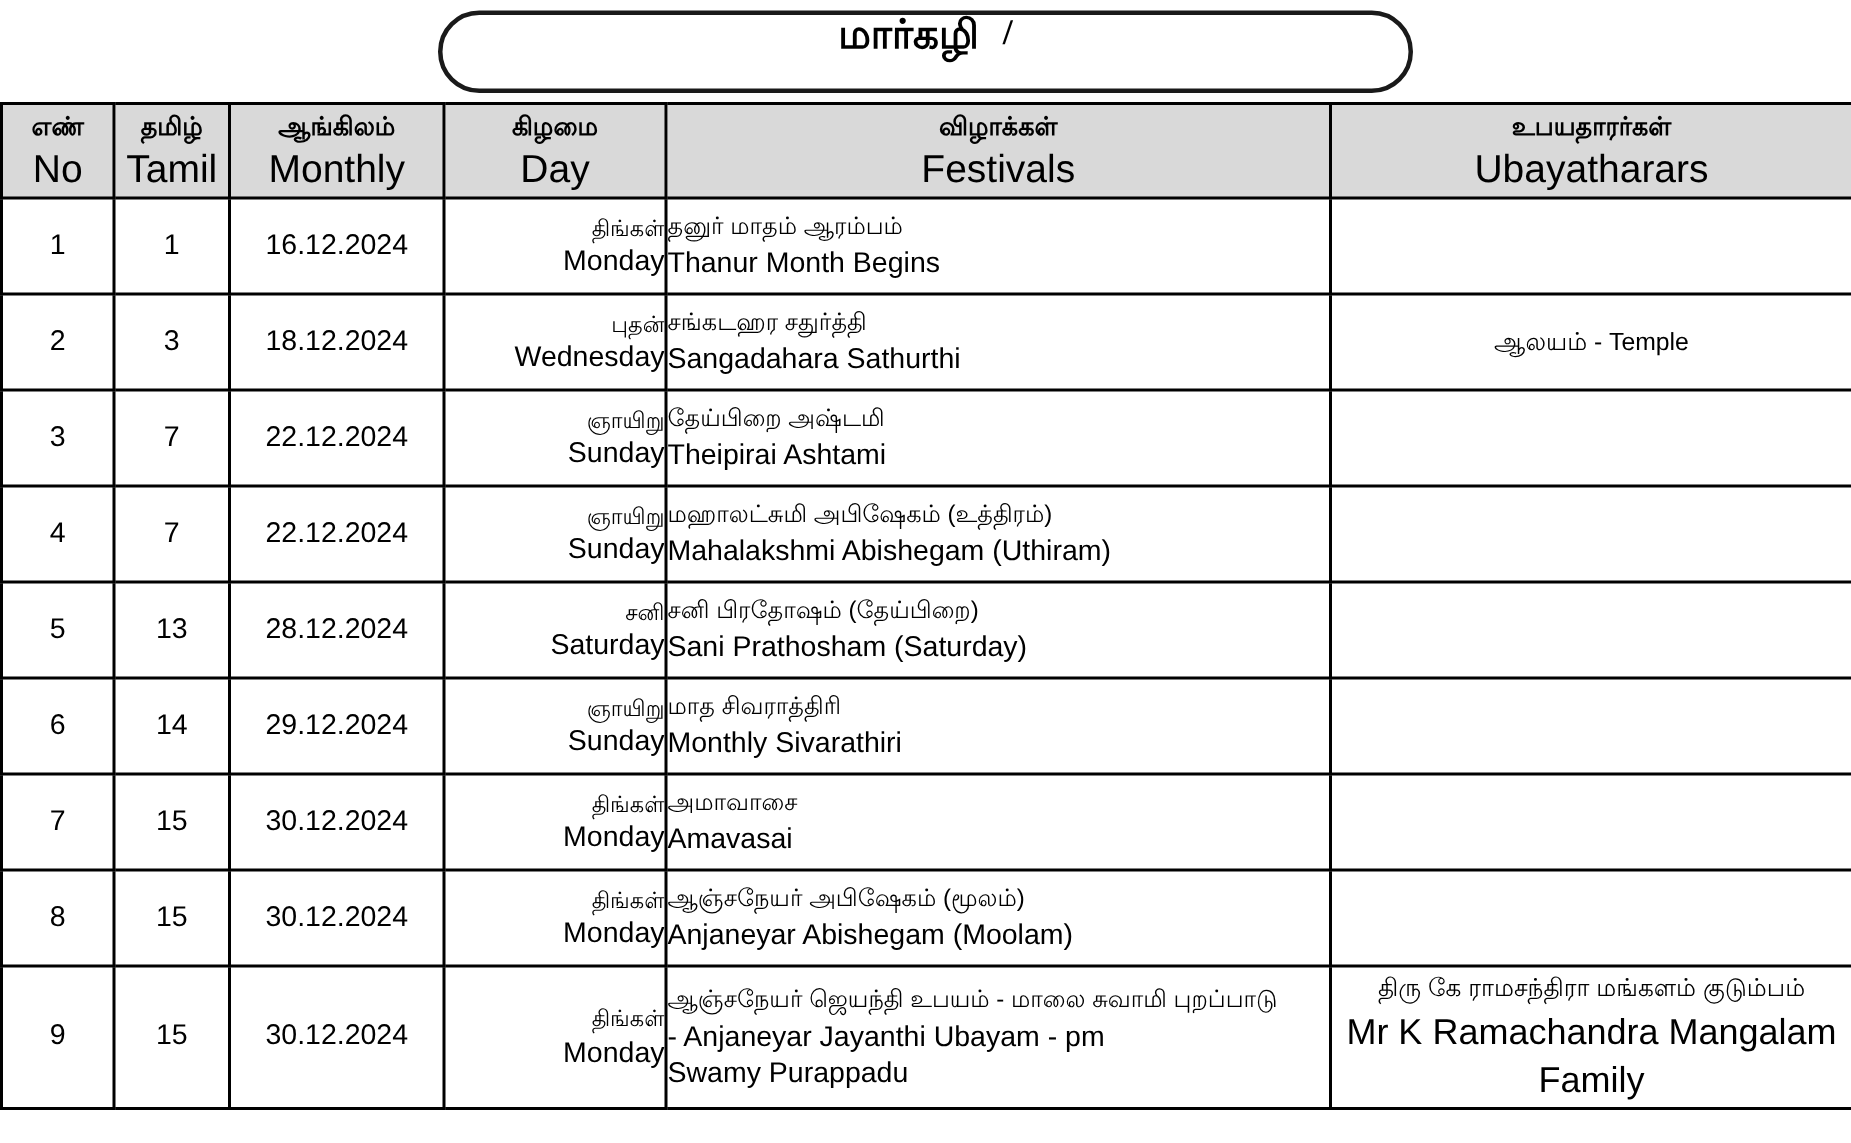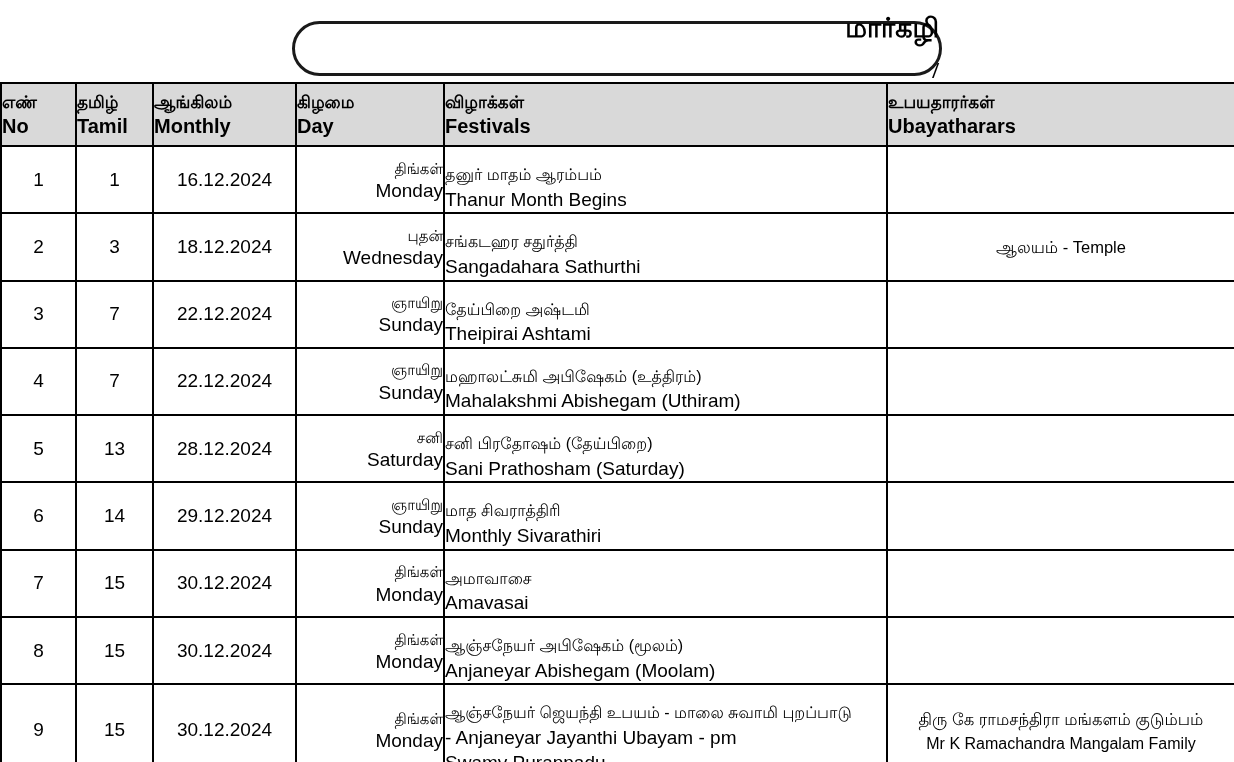--- a/index.html
+++ b/index.html
@@ -7,26 +7,26 @@
     width:1234px; height:762px;
     background:#ffffff; color:#000000;
     font-family:"Liberation Sans","DejaVu Sans",sans-serif;
     overflow:hidden;
   }
   .page { width:1234px; height:762px; box-sizing:border-box; }
 
   
   .title-box {
     width:650px; height:55px;
-    margin:21px auto 6px auto;
+    margin:7px auto 6px auto;
     border:3px solid #1a1a1a;
     border-radius:28px;
     background:#ffffff;
-    display:flex; align-items:flex-end; justify-content:center;
-    gap:16px; box-sizing:border-box;flex-direction:column;
+    display:flex; align-items:flex-start; justify-content:center;
+    gap:16px; box-sizing:border-box;
   }
   .title-ta {
     font-family:"Liberation Serif","DejaVu Serif",serif;
     font-weight:bold; font-size:27px; line-height:1;
   }
   .title-sep {
     font-family:"Liberation Serif","DejaVu Serif",serif;
     font-weight:bold; font-size:24px; line-height:1;
   }
   .title-en {
@@ -35,37 +35,37 @@
   }
 
   
   table.cal { border-collapse:collapse; width:1234px; table-layout:fixed; }
   .cal th, .cal td {
     border:2px solid #000000;
     padding:0; vertical-align:middle; box-sizing:border-box;
     overflow:hidden;
   }
   .cal thead tr { height:63px; }
-  .cal thead th { background:#d9d9d9; text-align:left; }
+  .cal thead th { background:#d9d9d9; text-align:center; }
   .cal tbody tr { height:64px; }
   .th-ta { font-size:17px; font-weight:bold; line-height:1.45; }
-  .th-en { font-size:20px; font-weight:bold; line-height:1.15; }
+  .th-en { font-size:26px; font-weight:normal; line-height:1.15; }
 
   .c-center { text-align:center; font-size:19px; }
   .c-day { text-align:right; }
   .c-day .ta-line { font-size:15px; line-height:1.55; }
   .c-day .en-line { font-size:19px; line-height:1.2; }
 
   .c-fest { text-align:left; padding:5px 10px 5px 12px; }
-  .c-fest .ta-line { font-size:16px; line-height:1.6;margin-top:15px; }
+  .c-fest .ta-line { font-size:16px; line-height:1.6; }
   .c-fest .en-line { font-size:19px; line-height:1.3; white-space:pre-line; }
 
   .c-ubayam { text-align:center; padding:5px 10px 5px 14px; }
   .c-ubayam .line-ta { font-size:16.5px; line-height:1.7; }
-  .c-ubayam .line-en { font-size:16px; line-height:1.35; }
+  .c-ubayam .line-en { font-size:24px; line-height:1.35; }
 </style>
 </head>
 <body>
 
 <div class="page">
 
   <div class="title-box">
     <span class="title-ta">மார்கழி</span>
     <span class="title-sep">/</span>
   </div>

